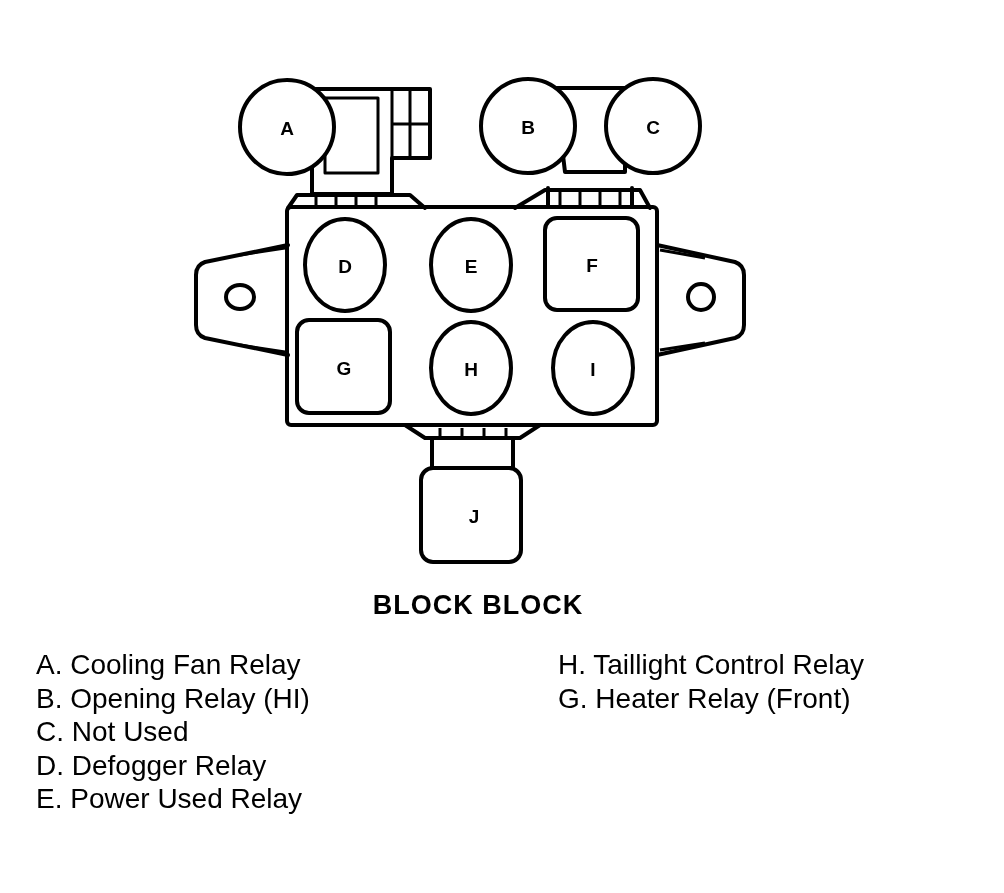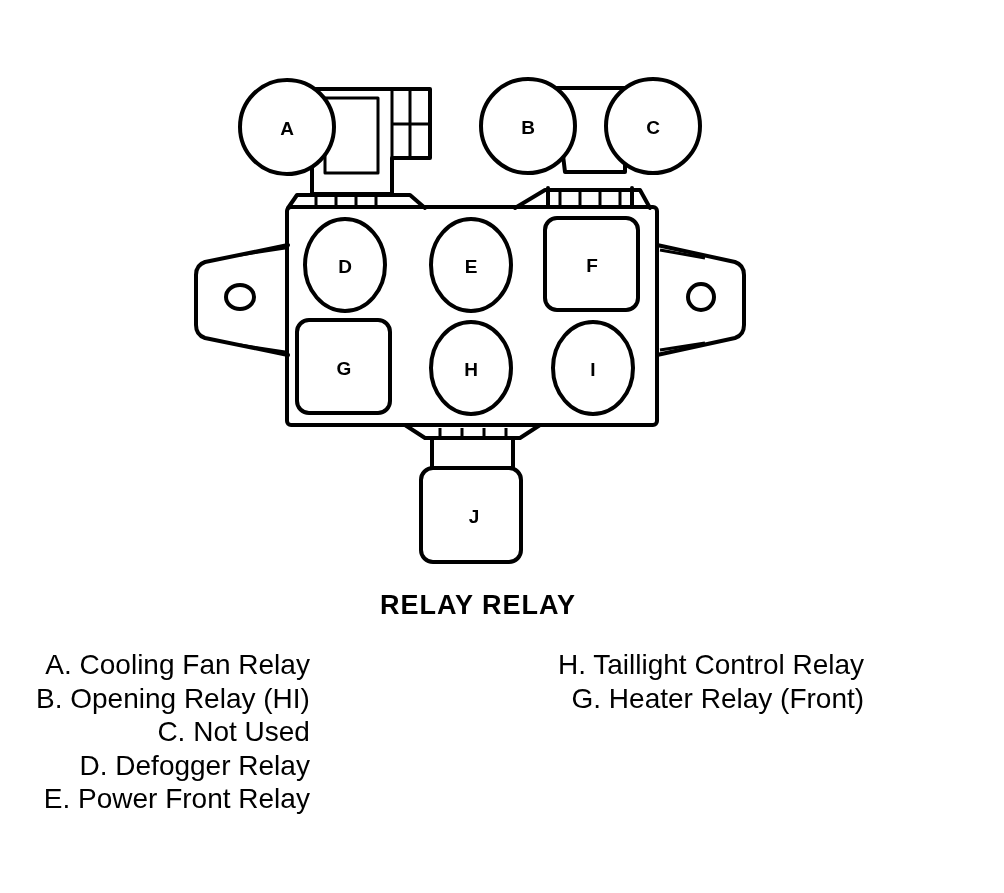--- a/index.html
+++ b/index.html
@@ -6,21 +6,21 @@
   body { width: 1004px; height: 893px; position: relative; overflow: hidden; font-family: "Liberation Sans", sans-serif; color: #000; }
   #diagram { position: absolute; left: 0; top: 0; width: 1004px; height: 600px; }
   #diagram .stroke { fill: none; stroke: #000; stroke-width: 4; stroke-linejoin: round; stroke-linecap: round; }
   #diagram .thin { fill: none; stroke: #000; stroke-width: 3; stroke-linejoin: round; }
   #diagram .relay { fill: #fff; stroke: #000; stroke-width: 4; }
   #diagram .lbl { font-family: "Liberation Sans", sans-serif; font-weight: bold; font-size: 19px; text-anchor: middle; dominant-baseline: central; fill: #000; }
   .title { position: absolute; left: 0; width: 956px; top: 590px; text-align: center; font-weight: bold; font-size: 27px; letter-spacing: 1px; }
   .legend { position: absolute; top: 648px; font-size: 28px; line-height: 33.5px; }
   .legend.left { left: 36px; }
   .legend.right { left: 558px; }
-  .legend div { white-space: nowrap; text-align: right; }
+  .legend div { white-space: nowrap; }
 </style>
 </head>
 <body>
 
 <svg id="diagram" viewBox="0 0 1004 600" xmlns="http://www.w3.org/2000/svg">
 
   <g>
     <path class="stroke" d="M288,245 L205,262 Q196,265 196,275 L196,325 Q196,335 205,338 L288,355"></path>
     <path class="thin" d="M240,255 L285,248"></path>
     <path class="thin" d="M240,345 L285,352"></path>
@@ -101,26 +101,26 @@
     <ellipse class="relay" cx="593" cy="368" rx="40" ry="46"></ellipse>
     <text class="lbl" x="593" y="369">I</text>
   </g>
 
   <g>
     <rect class="relay" x="421" y="468" width="100" height="94" rx="12"></rect>
     <text class="lbl" x="474" y="516">J</text>
   </g>
 </svg>
 
-<div class="title">RELAY RELAY</div>
+<div class="title">BLOCK BLOCK</div>
 
 <div class="legend left">
   <div>A. Cooling Fan Relay</div>
   <div>B. Opening Relay (HI)</div>
   <div>C. Not Used</div>
   <div>D. Defogger Relay</div>
-  <div>E. Power Front Relay</div>
+  <div>E. Power Used Relay</div>
 </div>
 
 <div class="legend right">
   <div>H. Taillight Control Relay</div>
   <div>G. Heater Relay (Front)</div>
 </div>
 
 </body></html>

